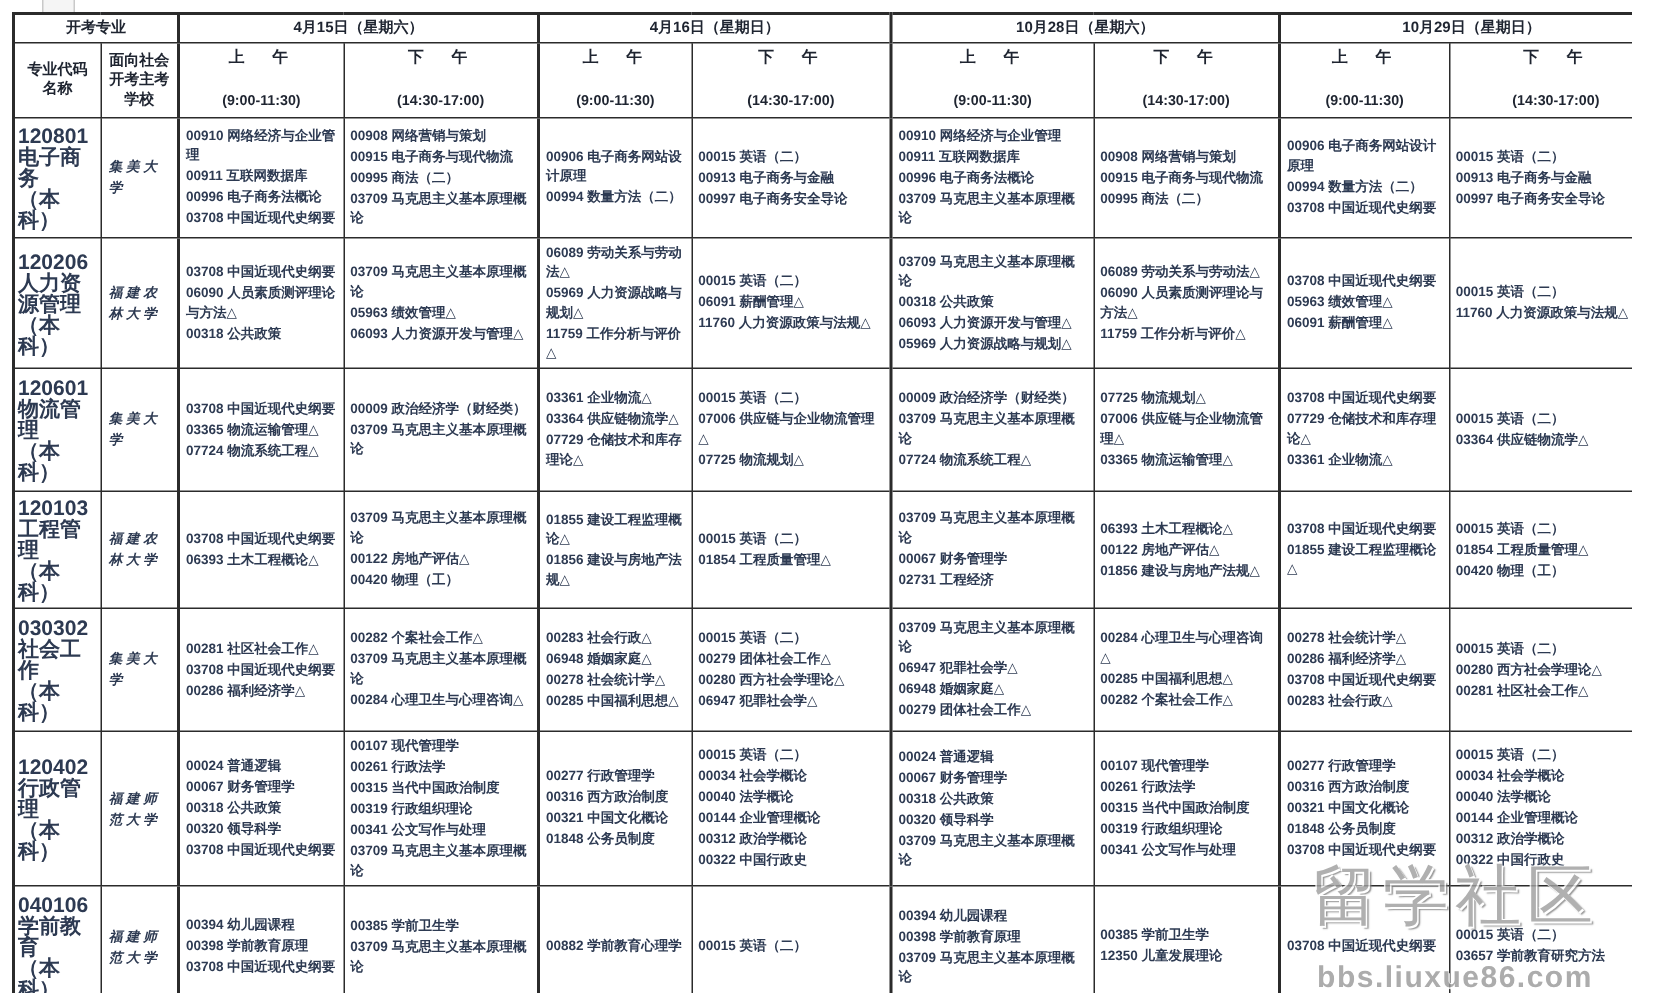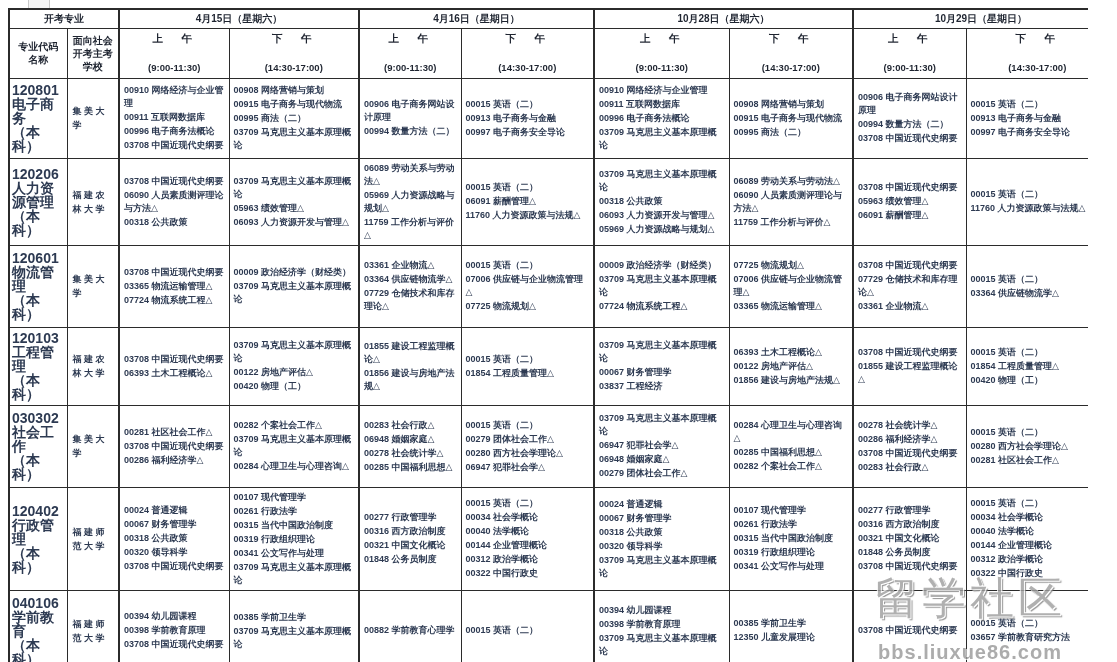--- a/index.html
+++ b/index.html
@@ -43,21 +43,21 @@
   tbody tr:nth-child(4){height:78px;margin-top:39px;}
   tbody tr:nth-child(5){height:82px;}
   tbody tr:nth-child(6){height:93px;}
   tbody tr:nth-child(7){height:82px;}
   td.major-cell{
     font-size:14px;font-weight:bold;color:#2d3a52;line-height:14px;
     white-space:pre-line;text-align:left;padding-left:2px;
   }
   td.school-cell{
     font-size:9px;font-weight:bold;color:#2d3a52;line-height:14px;
-    letter-spacing:2.5px;text-align:left;padding-left:5px;
+    letter-spacing:2.5px;text-align:left;padding-left:5px;font-style:italic;
   }
   td.course-cell{
     font-size:9px;font-weight:bold;color:#2d3a52;text-align:left;
   }
   .course{line-height:13px;margin:1px 0;word-break:break-all;}
   .watermark{
     position:absolute;right:2px;bottom:0;width:232px;text-align:center;
     opacity:.82;z-index:5;pointer-events:none;
   }
   .wm1{
@@ -294,21 +294,21 @@
             <div class="course">01855 建设工程监理概论△</div>
             <div class="course">01856 建设与房地产法规△</div>
           </td>
           <td class="course-cell">
             <div class="course">00015 英语（二）</div>
             <div class="course">01854 工程质量管理△</div>
           </td>
           <td class="course-cell">
             <div class="course">03709 马克思主义基本原理概论</div>
             <div class="course">00067 财务管理学</div>
-            <div class="course">03837 工程经济</div>
+            <div class="course">02731 工程经济</div>
           </td>
           <td class="course-cell">
             <div class="course">06393 土木工程概论△</div>
             <div class="course">00122 房地产评估△</div>
             <div class="course">01856 建设与房地产法规△</div>
           </td>
           <td class="course-cell">
             <div class="course">03708 中国近现代史纲要</div>
             <div class="course">01855 建设工程监理概论△</div>
           </td>

